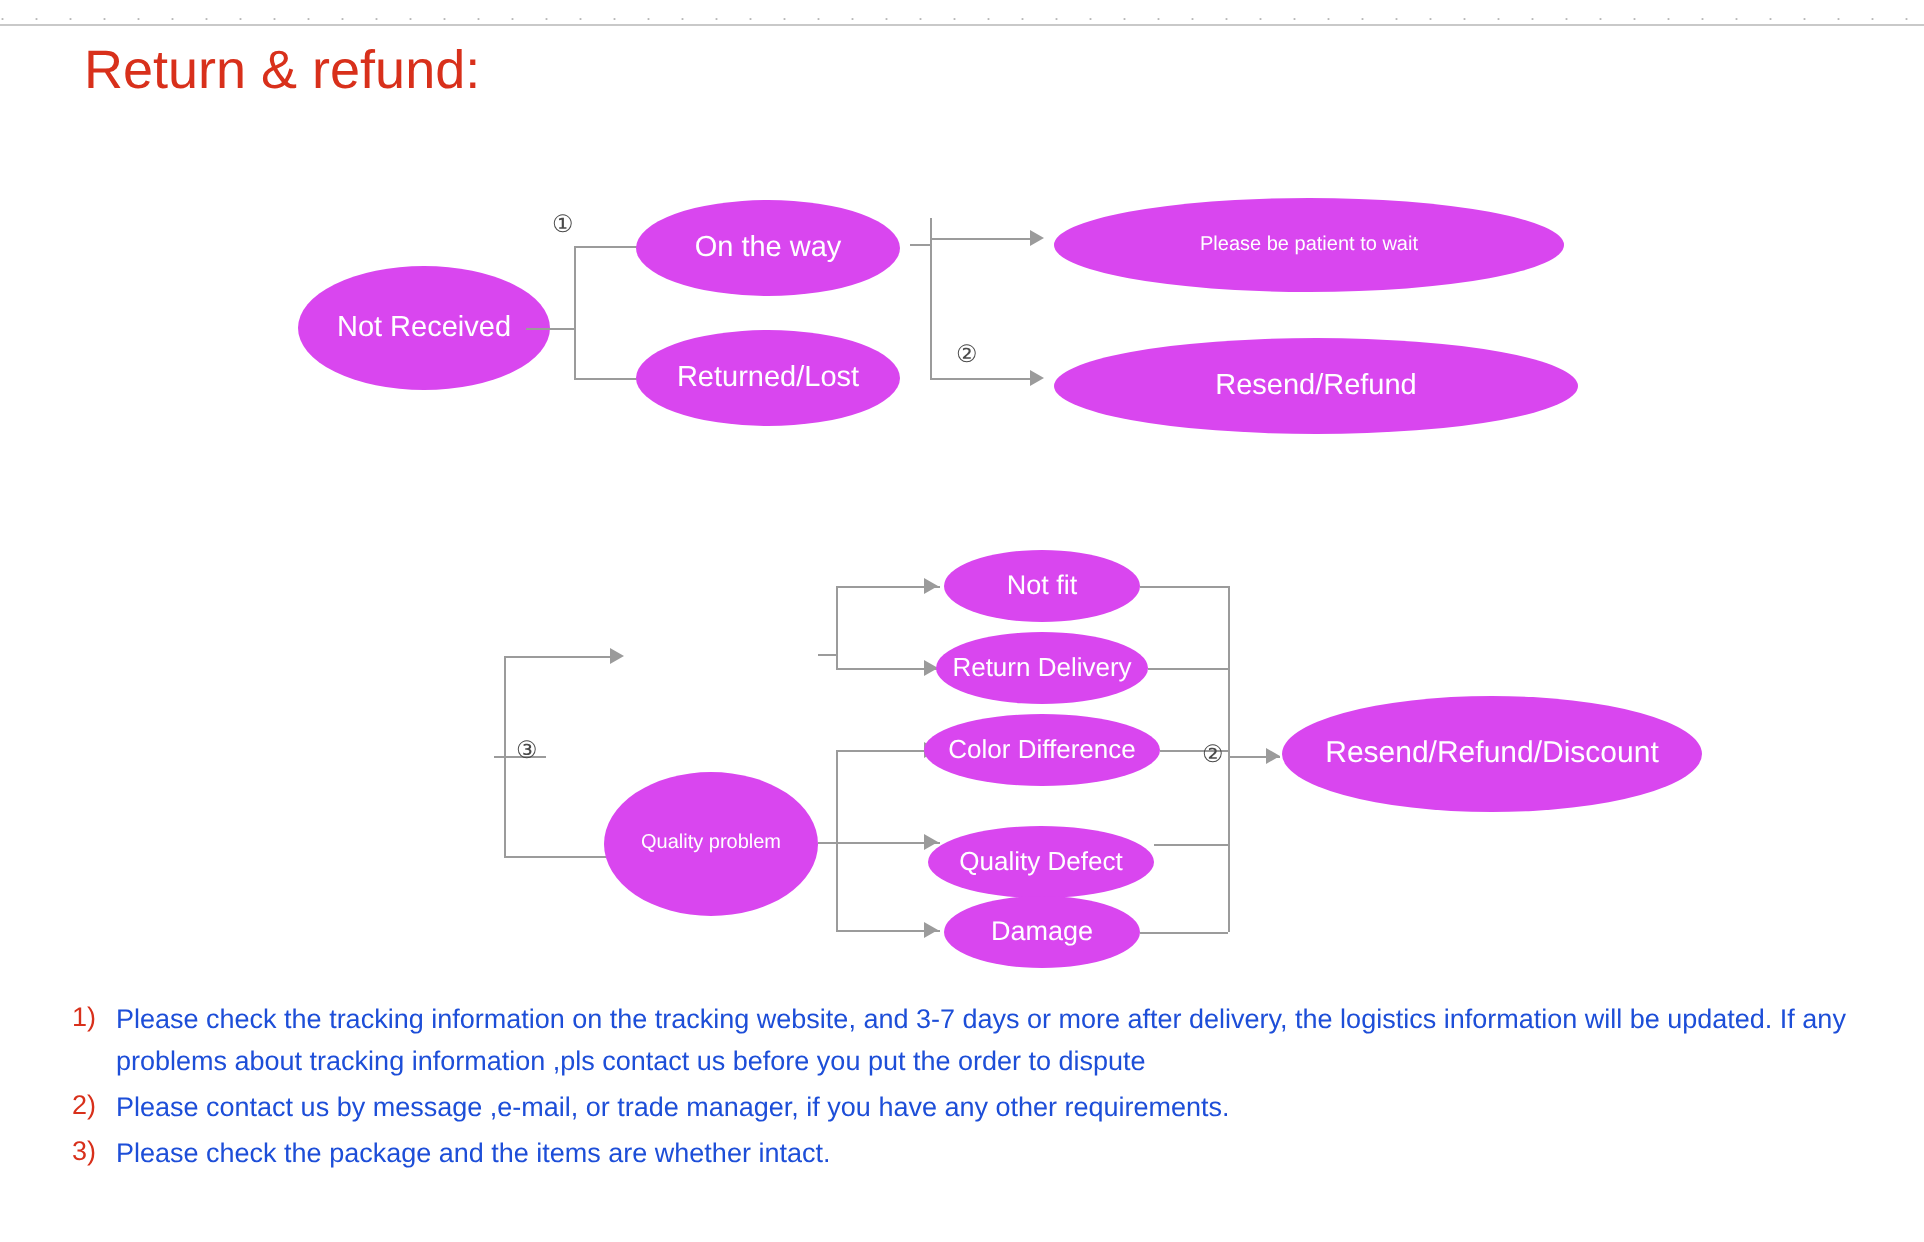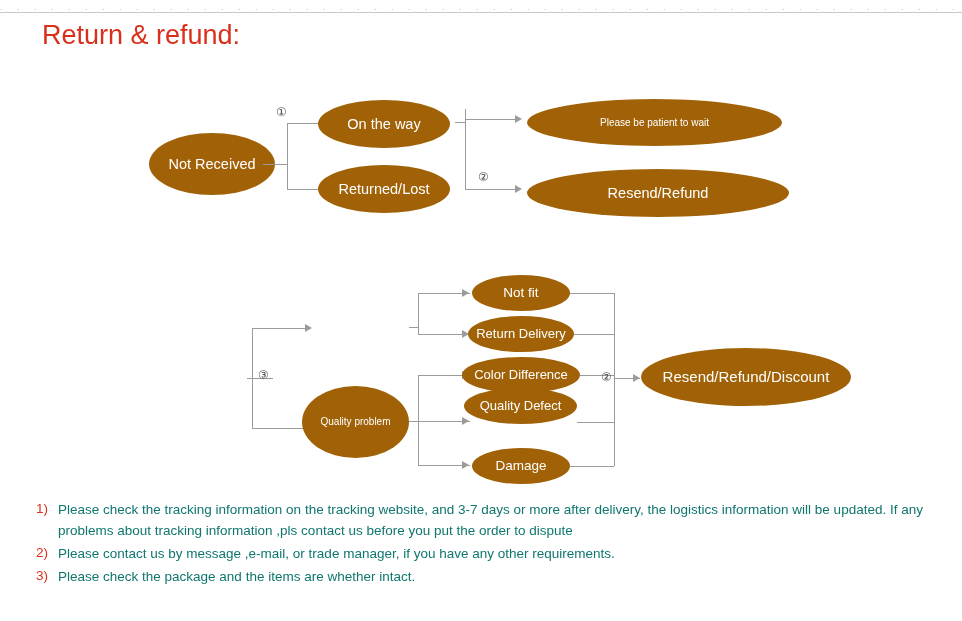--- a/index.html
+++ b/index.html
@@ -46,21 +46,21 @@
     left: 42px;
     top: 20px;
     font-size: 27px;
     color: #d8301b;
     font-family: "Liberation Sans", sans-serif;
     white-space: nowrap;
   }
   
   .node {
     position: absolute;
-    background: #a16207;
+    background: #d946ef;
     border-radius: 50%;
     color: #ffffff;
     display: flex;
     align-items: center;
     justify-content: center;
     text-align: center;
     line-height: 1.15;
     box-sizing: border-box;
     padding: 2px 6px;
   }
@@ -99,21 +99,21 @@
     margin-bottom: 2px;
   }
   .note-num {
     width: 22px;
     flex: 0 0 22px;
     color: #d8301b;
     font-size: 13.5px;
     padding-top: 1px;
   }
   .note-text {
-    color: #0f766e;
+    color: #1d4ed8;
     font-size: 13.5px;
     line-height: 1.55;
     flex: 1;
   }
 </style>
 </head>
 <body>
 
 <div id="page">
 
@@ -175,21 +175,21 @@
   <div class="ln h" style="left:418px; top:375px; width:52px;"></div>
   <div class="arrow" style="left:462px; top:371px;"></div>
   <div class="ln h" style="left:418px; top:421px; width:52px;"></div>
   <div class="arrow" style="left:462px; top:417px;"></div>
   <div class="ln h" style="left:418px; top:465px; width:52px;"></div>
   <div class="arrow" style="left:462px; top:461px;"></div>
 
   <div class="node" style="left:472px; top:275px; width:98px; height:36px; font-size:13.5px;">Not fit</div>
   <div class="node" style="left:468px; top:316px; width:106px; height:36px; font-size:13px;">Return Delivery</div>
   <div class="node" style="left:462px; top:357px; width:118px; height:36px; font-size:13px;">Color Difference</div>
-  <div class="node" style="left:464px; top:388px; width:113px; height:36px; font-size:13px;">Quality Defect</div>
+  <div class="node" style="left:464px; top:413px; width:113px; height:36px; font-size:13px;">Quality Defect</div>
   <div class="node" style="left:472px; top:448px; width:98px; height:36px; font-size:13.5px;">Damage</div>
 
   <div class="ln h" style="left:570px; top:293px; width:44px;"></div>
   <div class="ln h" style="left:574px; top:334px; width:40px;"></div>
   <div class="ln h" style="left:580px; top:375px; width:34px;"></div>
   <div class="ln h" style="left:577px; top:422px; width:37px;"></div>
   <div class="ln h" style="left:570px; top:466px; width:44px;"></div>
   <div class="ln v" style="left:614px; top:293px; height:173px;"></div>
   <div class="ln h" style="left:614px; top:378px; width:26px;"></div>
   <div class="arrow" style="left:633px; top:374px;"></div>

